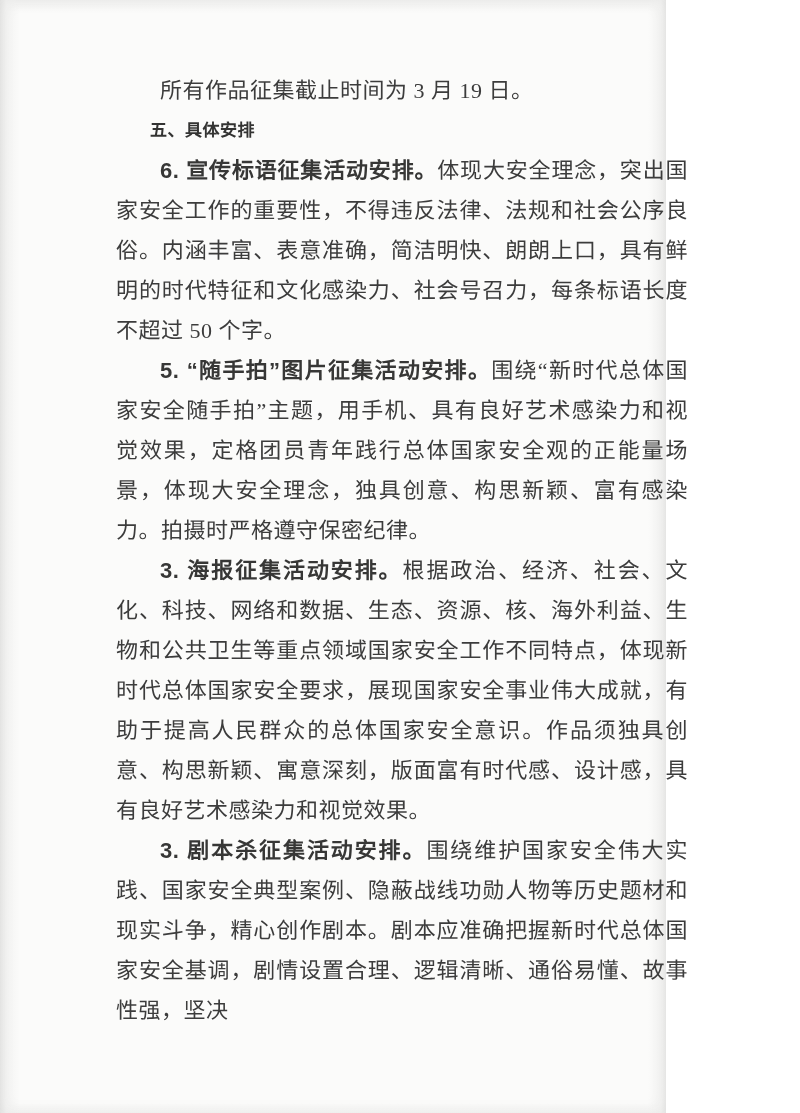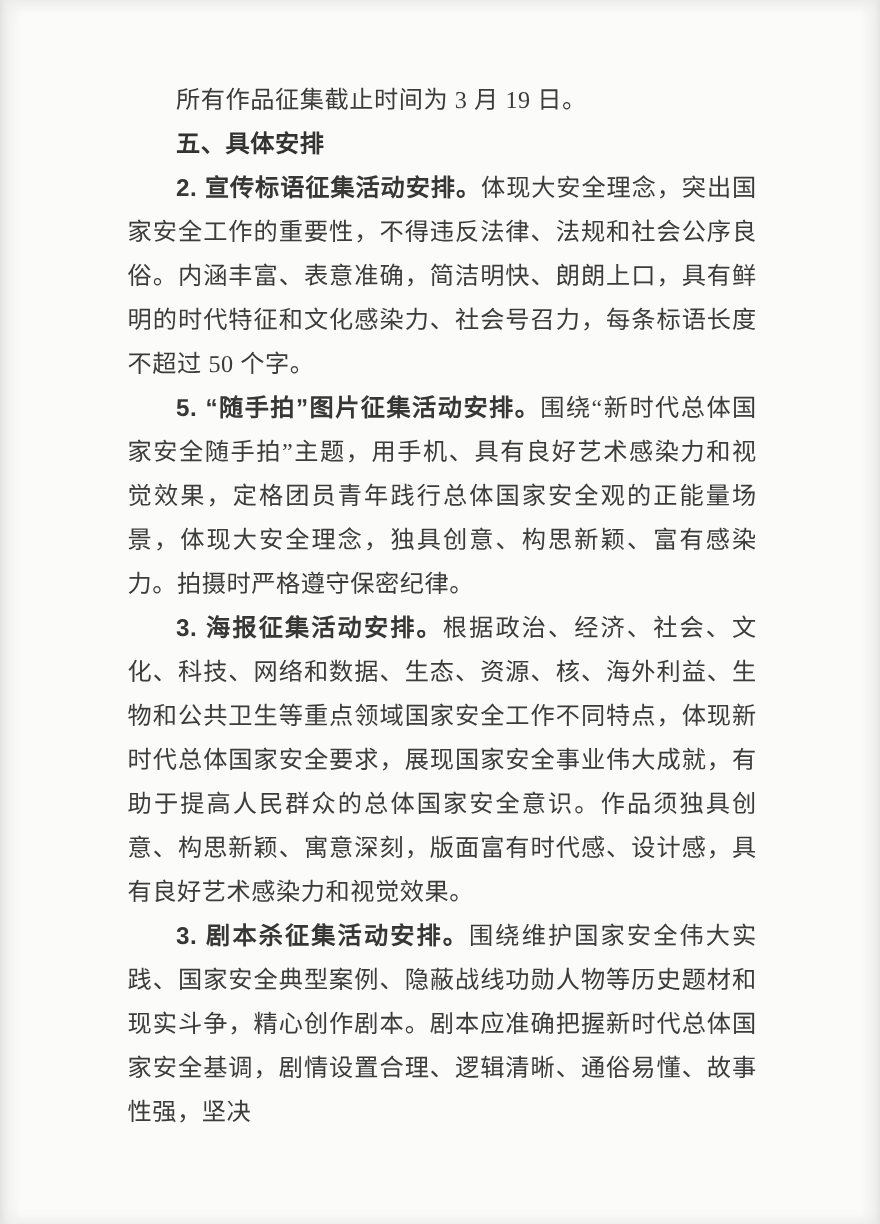--- a/index.html
+++ b/index.html
@@ -7,21 +7,21 @@
     padding: 0;
   }
   body {
     width: 800px;
     height: 1113px;
     overflow: hidden;
     font-family: "Liberation Serif", serif;
   }
   .page {
     position: relative;
-    width: 800px;
+    width: 666px;
     height: 1113px;
     box-sizing: border-box;
     
     background:
       linear-gradient(90deg, #e8e8e7 0px, #f3f3f2 6px, rgba(251,251,250,0) 20px),
       linear-gradient(270deg, #eaeae9 0px, #f3f3f2 5px, rgba(251,251,250,0) 18px),
       linear-gradient(180deg, #f1f1f0 0px, rgba(251,251,250,0) 12px),
       linear-gradient(0deg, #f4f4f3 0px, rgba(251,251,250,0) 10px),
       #fbfbfa;
     box-shadow: inset 0 0 18px rgba(60,60,60,0.05);
@@ -40,42 +40,42 @@
     text-justify: inter-character;
   }
   .doc-body p,
   .doc-body h2 {
     margin: 0;
     padding: 0;
     text-indent: 2em;
   }
   .section-heading {
     font-family: Liberation Sans, sans-serif;
-    font-size: 22px;
+    font-size: 17px;
     font-weight: 700;
     color: #333332;
     line-height: 40px;
   }
   .para-lead {
     font-family: "Liberation Sans", sans-serif;
     font-weight: 700;
     color: #373736;
   }
 </style>
 </head>
 <body>
 
 <div class="page">
   <div class="doc-body">
 
     <p><span>所有作品征集截止时间为 3 月 19 日。</span></p>
 
     <h2 class="section-heading">五、具体安排</h2>
 
-    <p><span class="para-lead">2. 宣传标语征集活动安排。</span><span>体现大安全理念，突出国家安全工作的重要性，不得违反法律、法规和社会公序良俗。内涵丰富、表意准确，简洁明快、朗朗上口，具有鲜明的时代特征和文化感染力、社会号召力，每条标语长度不超过 50 个字。</span></p>
+    <p><span class="para-lead">6. 宣传标语征集活动安排。</span><span>体现大安全理念，突出国家安全工作的重要性，不得违反法律、法规和社会公序良俗。内涵丰富、表意准确，简洁明快、朗朗上口，具有鲜明的时代特征和文化感染力、社会号召力，每条标语长度不超过 50 个字。</span></p>
 
     <p><span class="para-lead">5. “随手拍”图片征集活动安排。</span><span>围绕“新时代总体国家安全随手拍”主题，用手机、具有良好艺术感染力和视觉效果，定格团员青年践行总体国家安全观的正能量场景，体现大安全理念，独具创意、构思新颖、富有感染力。拍摄时严格遵守保密纪律。</span></p>
 
     <p><span class="para-lead">3. 海报征集活动安排。</span><span>根据政治、经济、社会、文化、科技、网络和数据、生态、资源、核、海外利益、生物和公共卫生等重点领域国家安全工作不同特点，体现新时代总体国家安全要求，展现国家安全事业伟大成就，有助于提高人民群众的总体国家安全意识。作品须独具创意、构思新颖、寓意深刻，版面富有时代感、设计感，具有良好艺术感染力和视觉效果。</span></p>
 
     <p><span class="para-lead">3. 剧本杀征集活动安排。</span><span>围绕维护国家安全伟大实践、国家安全典型案例、隐蔽战线功勋人物等历史题材和现实斗争，精心创作剧本。剧本应准确把握新时代总体国家安全基调，剧情设置合理、逻辑清晰、通俗易懂、故事性强，坚决</span></p>
 
   </div>
 </div>
 

